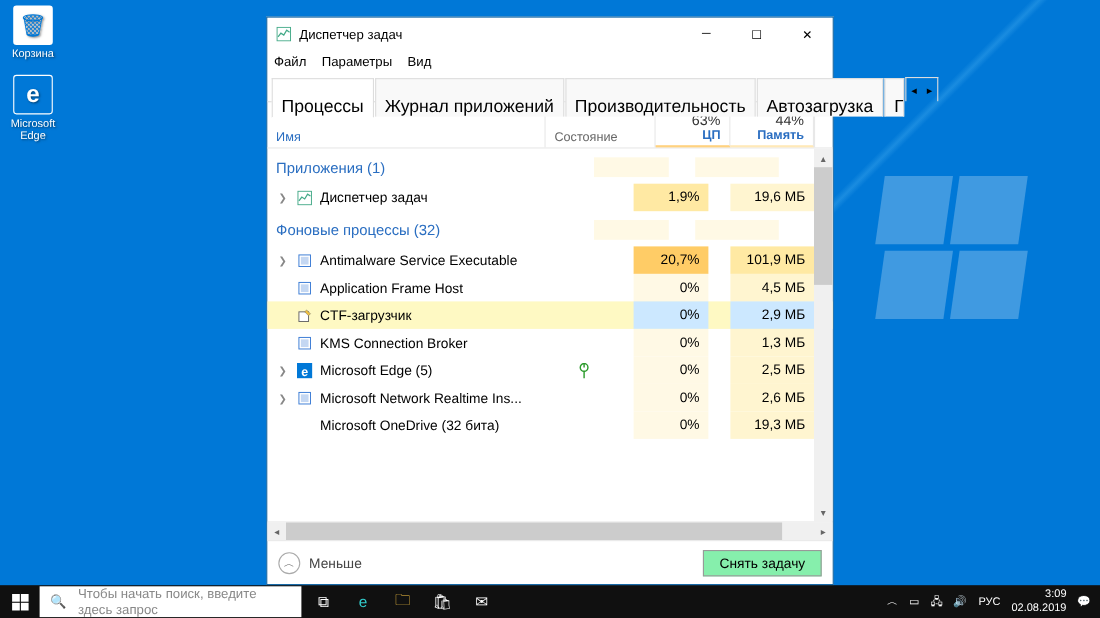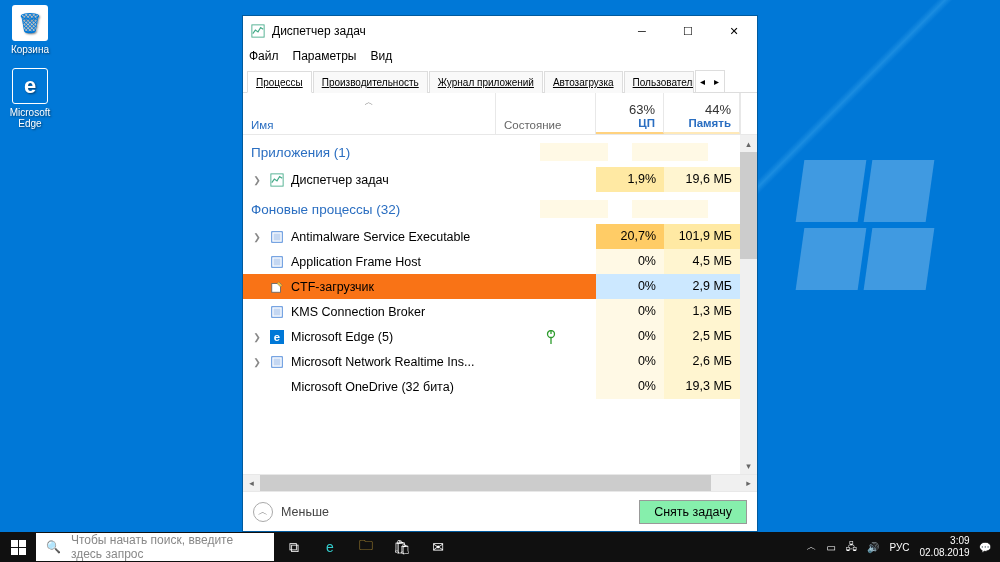--- a/index.html
+++ b/index.html
@@ -23,50 +23,50 @@
 .titlebar { height: 30px; display: flex; align-items: center; padding-left: 7px; }
 .titlebar .tm-ico { width: 16px; height: 16px; display: flex; align-items: center; justify-content: center; margin-right: 6px; }
 .titlebar .tm-ico svg { width: 14px; height: 14px; }
 .titlebar .title { font-size: 12px; flex: 1; }
 .win-btns { display: flex; }
 .win-btn { width: 46px; height: 30px; display: flex; align-items: center; justify-content: center; font-size: 11px; font-family: "Segoe MDL2 Assets", sans-serif; }
 .menubar { height: 20px; display: flex; padding-left: 6px; gap: 14px; font-size: 12px; align-items: center; }
 .menubar span { cursor: default; }
 
 .tabs { display: flex; border-bottom: 1px solid #ddd; margin-top: 4px; padding-left: 4px; height: 23px; }
-.tab { font-size: 10px; padding: 5px 8px; border: 1px solid #ddd; border-bottom: none; margin-right: 1px; background: #f9f9f9; white-space: nowrap; position: relative; top: 1px; text-decoration: underline; }
+.tab { font-size: 16px; padding: 17px 8px; border: 1px solid #ddd; border-bottom: none; margin-right: 1px; background: #f9f9f9; white-space: nowrap; position: relative; top: 1px; }
 .tab.active { background: #fff; border-bottom: 1px solid #fff; }
 .tab-nav { display: flex; align-items: center; border: 1px solid #ddd; border-bottom: none; }
 .tab-nav span { width: 14px; text-align: center; font-size: 10px; cursor: pointer; }
 
 .headers { display: flex; border-bottom: 1px solid #e8e8e8; height: 42px; font-size: 11.5px; color: #666; }
 .headers .col { border-right: 1px solid #e8e8e8; display: flex; flex-direction: column; justify-content: flex-end; padding: 3px 8px; }
 .col-name { flex: 1; justify-content: space-between !important; }
 .col-name .sort { text-align: center; color: #888; font-size: 9px; }
 .col-name .lbl { color: #2a6ec1; }
 .col-state { width: 100px; }
 .col-cpu { width: 68px; align-items: flex-end; border-bottom: 2px solid #ffd27f; }
 .col-mem { width: 76px; text-align: right; align-items: flex-end; border-bottom: 2px solid #ffe9b8; }
 .col-cpu .pct, .col-mem .pct { color: #333; font-size: 13px; }
 .col-cpu .lbl, .col-mem .lbl { color: #2a6ec1; font-weight: bold; }
 .hdr-scroll-space { width: 17px; border-left: 1px solid #e8e8e8; }
 
 .list-wrap { flex: 1; display: flex; flex-direction: column; overflow: hidden; }
 .list { flex: 1; overflow: hidden; position: relative; font-size: 12.5px; }
 .group-header { color: #2a6ec1; font-size: 13.5px; padding: 8px 8px 6px; height: 32px; display: flex; align-items: center; gap: 24px; }
 .row { display: flex; height: 25px; align-items: center; }
-.row.selected { background: #f97316; }
+.row.selected { background: #fef9c3; }
 .row .exp { width: 16px; text-align: center; color: #888; font-size: 9px; margin-left: 6px; }
 .row .exp.none { visibility: hidden; }
 .row .ico { width: 16px; height: 16px; margin: 0 6px 0 4px; display:flex; align-items:center; justify-content:center; }
 .row .ico svg { width:14px; height:14px; }
 .row .nm { flex: 1; white-space: nowrap; overflow: hidden; text-overflow: ellipsis; }
 .row .st { width: 90px; display:flex; align-items:center; justify-content:center; }
 .row .cpu { width: 68px; text-align: right; padding-right: 8px; background: #fff9e5; height: 100%; line-height: 25px; }
-.row .mem { width: 76px; text-align: right; padding-right: 8px; background: #fff9e5; height: 100%; line-height: 25px; }
+.row .mem { width: 76px; text-align: right; padding-right: 8px; background: #fff9e5; height: 100%; line-height: 25px; margin-left: 20px; }
 .row .scroll-space { width: 17px; }
 .heat-1 { background: #fff5d0 !important; }
 .heat-2 { background: #ffe9a3 !important; }
 .heat-3 { background: #ffcc66 !important; }
 .heat-sel { background: #cce8ff !important; }
 .group-cpu { width: 68px; background: #fff9e5; height: 100%; }
 .group-mem { width: 76px; background: #fff9e5; height: 100%; }
 
 .hscroll { height: 17px; border-top: 1px solid #e8e8e8; display: flex; align-items: center; }
 .hscroll .arr { width: 17px; height: 17px; display:flex; align-items:center; justify-content:center; font-size: 9px; color: #666; background: #f0f0f0; }
@@ -131,22 +131,22 @@
   </div>
 
   <div class="menubar">
     <span>Файл</span>
     <span>Параметры</span>
     <span>Вид</span>
   </div>
 
   <div class="tabs">
     <div class="tab active">Процессы</div>
+    <div class="tab">Журнал приложений</div>
     <div class="tab">Производительность</div>
-    <div class="tab">Журнал приложений</div>
     <div class="tab">Автозагрузка</div>
     <div class="tab" style="overflow:hidden; max-width:70px;">Пользователи</div>
     <div class="tab-nav">
       <span>◂</span>
       <span>▸</span>
     </div>
   </div>
 
   <div class="headers">
     <div class="col col-name">

